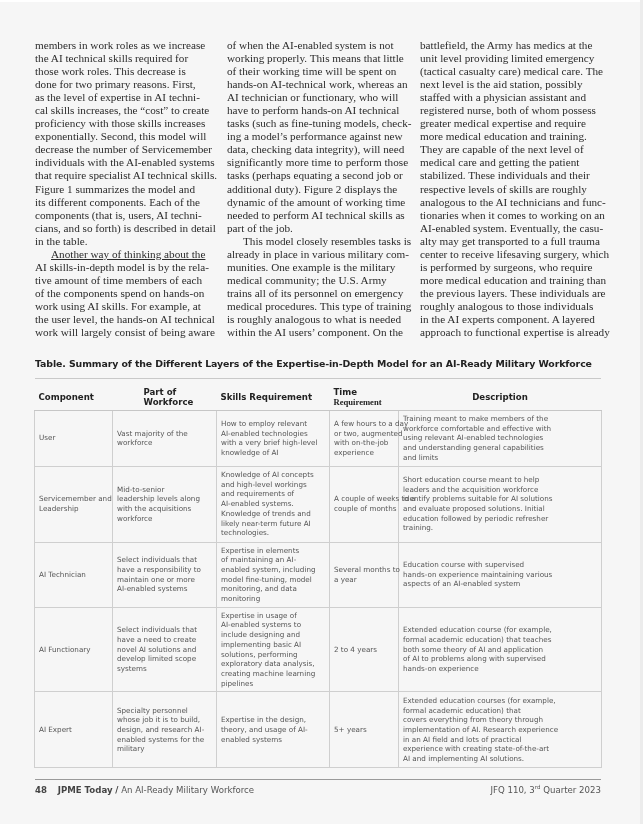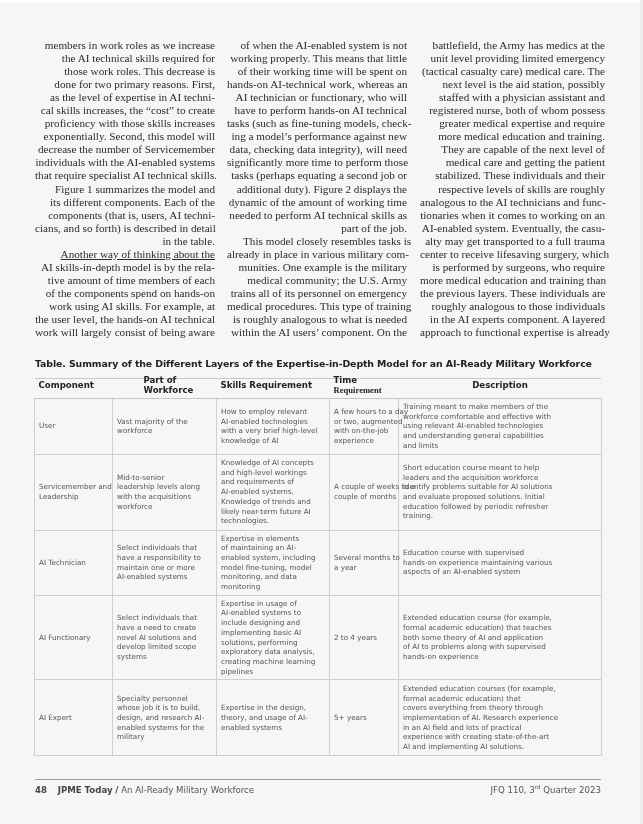--- a/index.html
+++ b/index.html
@@ -10,34 +10,34 @@
     font-family: "Liberation Serif", "DejaVu Serif", serif;
     color: #2a2a2a;
   }
   .topline { position: absolute; left: 0; top: 0; width: 643px; height: 2px; background: #ffffff; }
   .rightedge { position: absolute; right: 0; top: 0; width: 3px; height: 824px; background: #ececec; }
   .col {
     position: absolute; top: 39px;
     font-size: 11.2px; line-height: 13.05px;
     color: #2b2b2b;
   }
-  .col p { margin: 0; text-align: right; }
+  .col p { margin: 0; text-align: left; }
   .col .ln { display: block; white-space: nowrap; }
   #col1 { left: 35px; width: 180px; }
   #col2 { left: 227px; width: 180px; }
   #col3 { left: 420px; width: 185px; }
 
   .table-title {
     position: absolute; left: 35px; top: 358px;
     font-family: "DejaVu Sans", sans-serif; font-weight: bold;
     font-size: 9.4px; color: #222; white-space: nowrap; letter-spacing: -0.1px;
   }
   .title-rule { position: absolute; left: 35px; top: 378px; width: 566px; height: 1px; background: #c9c9c9; }
   table.summary {
-    position: absolute; left: 34px; top: 372px; width: 567px;
+    position: absolute; left: 34px; top: 384px; width: 567px;
     border-collapse: collapse;
     font-family: "DejaVu Sans", sans-serif;
     table-layout: fixed;
   }
   table.summary th {
     font-size: 8.6px; font-weight: bold; color: #222; text-align: left;
     padding: 2px 4px 3px 4px; line-height: 10px; vertical-align: middle; height: 21px;
     border-bottom: 1px solid #c6c6c6;
   }
   table.summary td {

